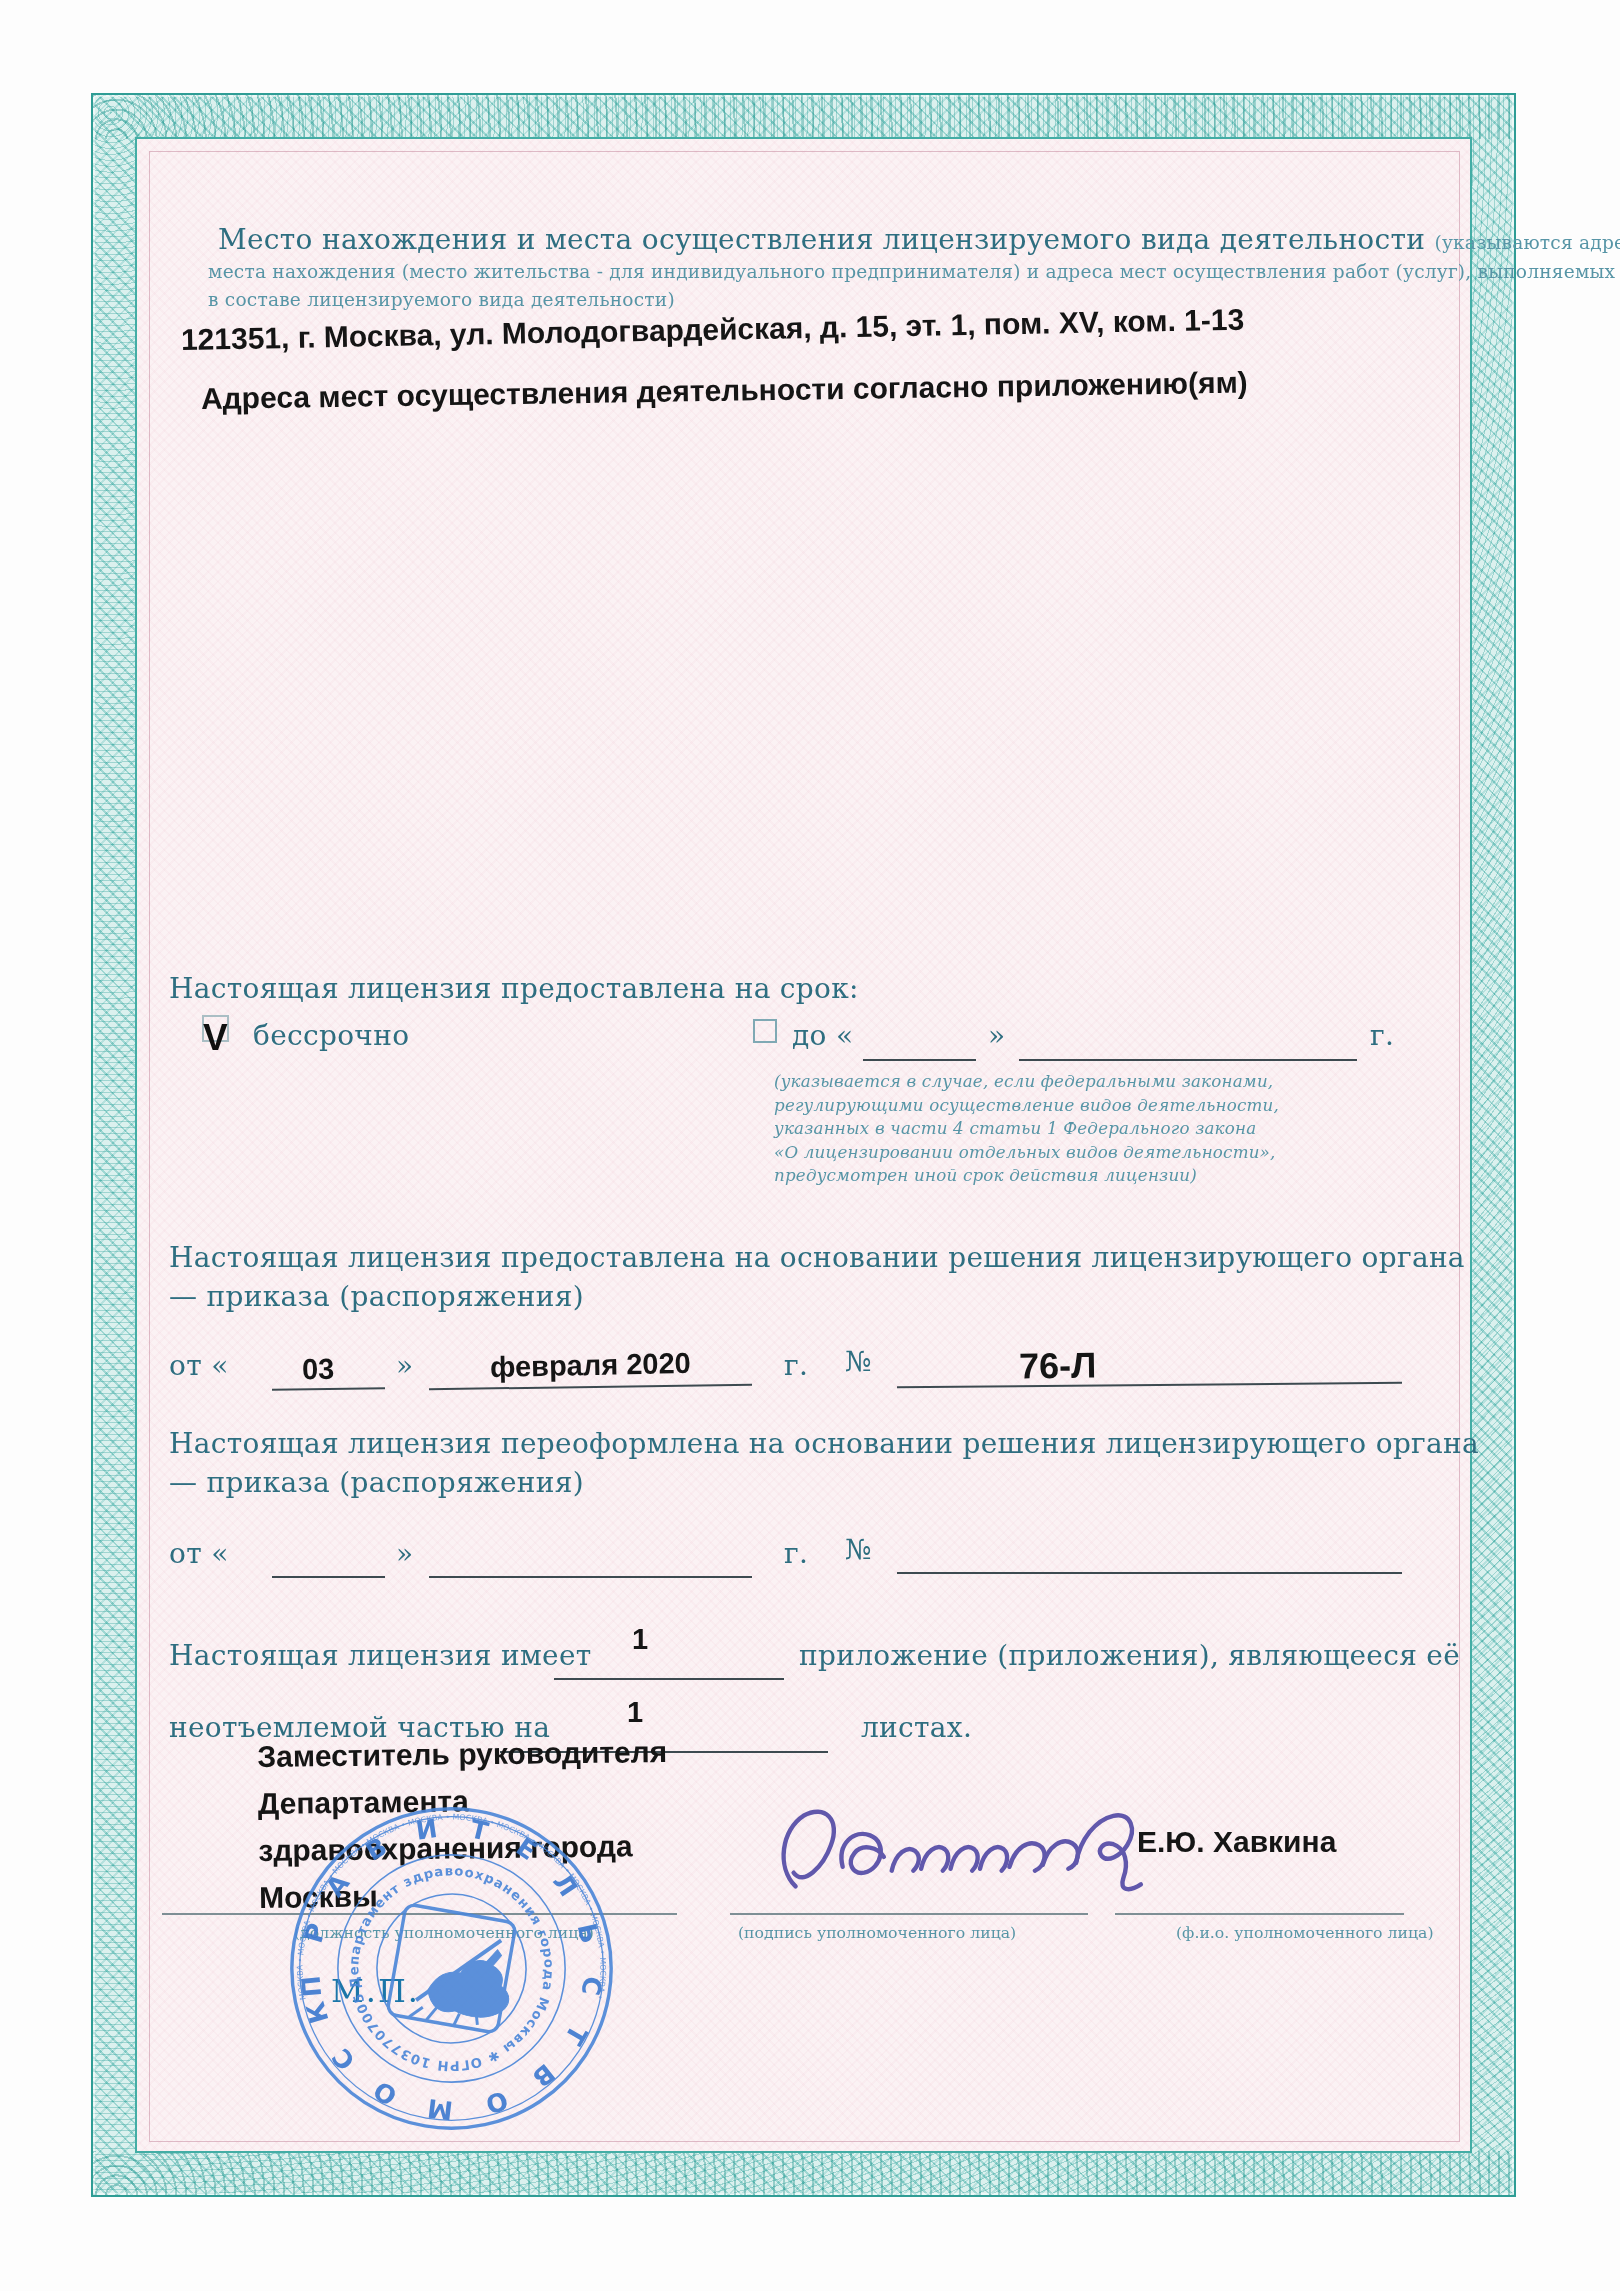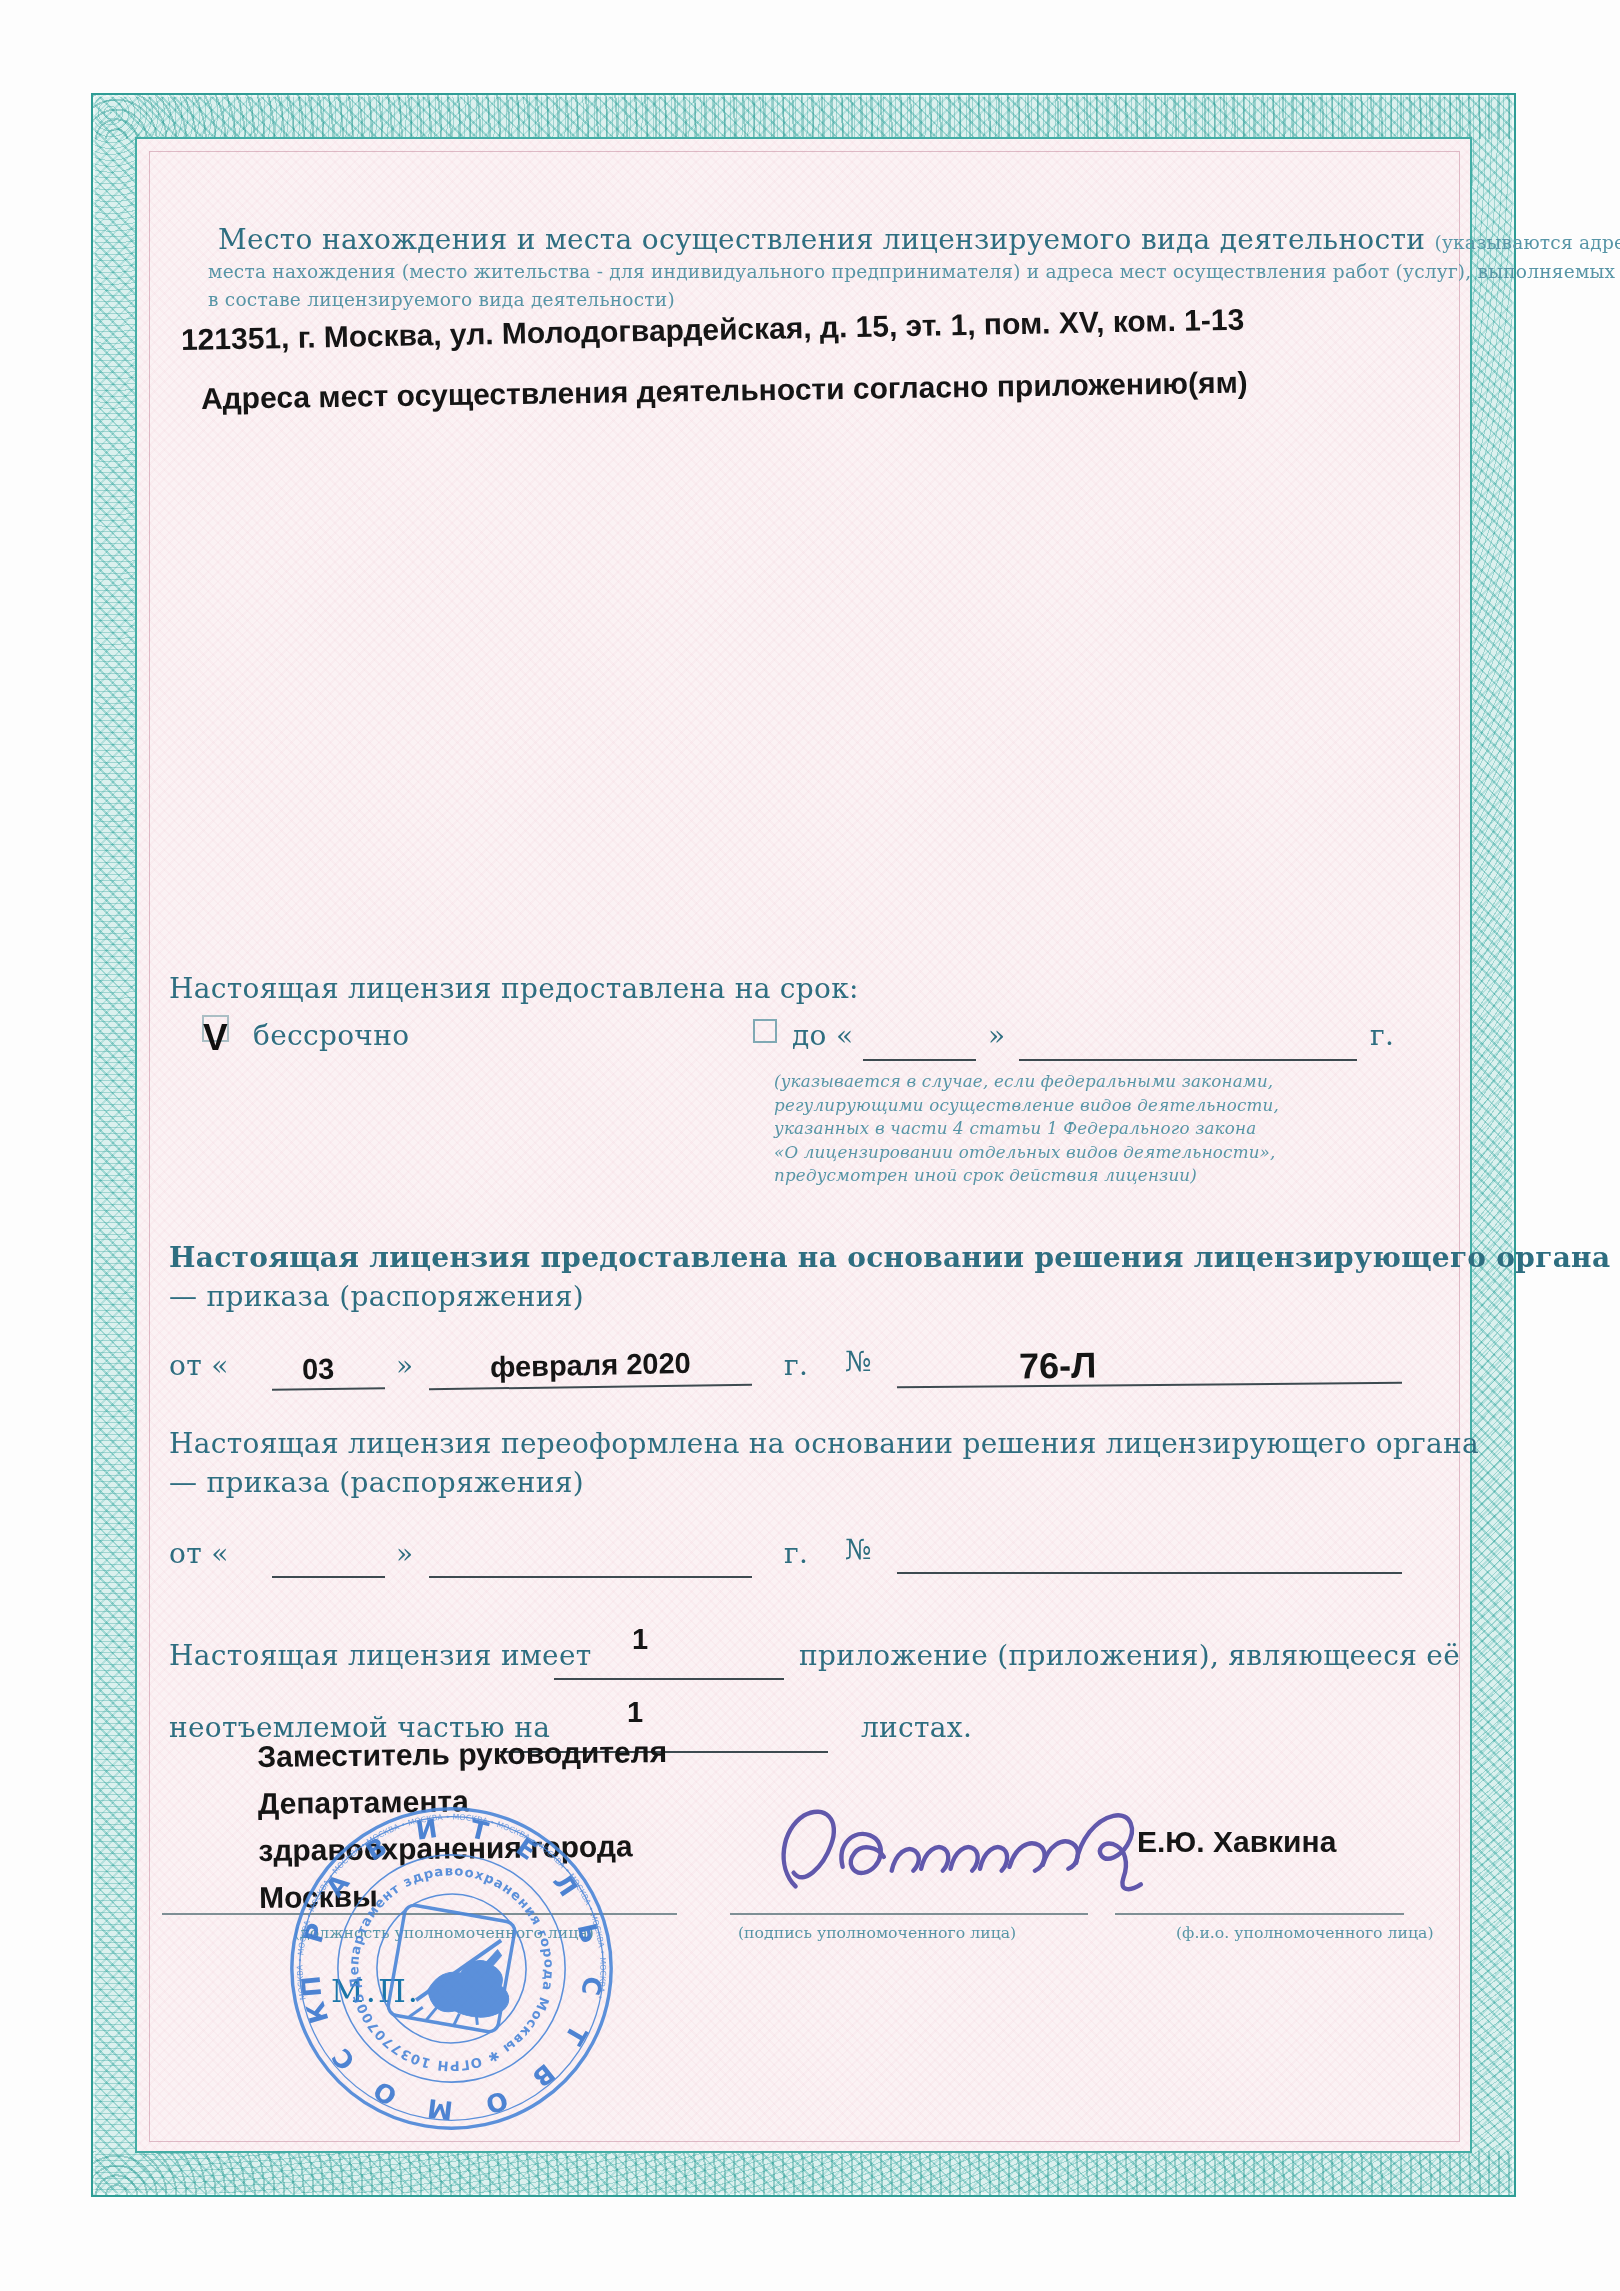--- a/index.html
+++ b/index.html
@@ -78,21 +78,21 @@
   <div class="serif-main" style="left:1370px;top:1019px;">г.</div>
 
   <div style="position:absolute;left:774px;top:1070px;font-style:italic;">
     <div class="note-line">(указывается в случае, если федеральными законами,</div>
     <div class="note-line">регулирующими осуществление видов деятельности,</div>
     <div class="note-line">указанных в части 4 статьи 1 Федерального закона</div>
     <div class="note-line">«О лицензировании отдельных видов деятельности»,</div>
     <div class="note-line">предусмотрен иной срок действия лицензии)</div>
   </div>
 
-  <div class="serif-main" style="left:169px;top:1241px;font-weight:bold;">Настоящая лицензия предоставлена на основании решения лицензирующего органа</div>
+  <div class="serif-main" style="left:169px;top:1241px;">Настоящая лицензия предоставлена на основании решения лицензирующего органа</div>
   <div class="serif-main" style="left:169px;top:1280px;">— приказа (распоряжения)</div>
 
   <div class="serif-main" style="left:169px;top:1349px;">от «</div>
   <div class="uline" style="left:272px;top:1388px;width:113px;transform:rotate(-0.8deg);"></div>
   <div class="typed" style="left:302px;top:1353px;font-size:29px;transform:rotate(-1deg);">03</div>
   <div class="serif-main" style="left:396px;top:1349px;">»</div>
   <div class="uline" style="left:429px;top:1386px;width:323px;transform:rotate(-0.8deg);"></div>
   <div class="typed" style="left:490px;top:1349px;font-size:29px;transform:rotate(-1.2deg);">февраля 2020</div>
   <div class="serif-main" style="left:784px;top:1349px;">г.</div>
   <div class="serif-main" style="left:845px;top:1345px;">№</div>

